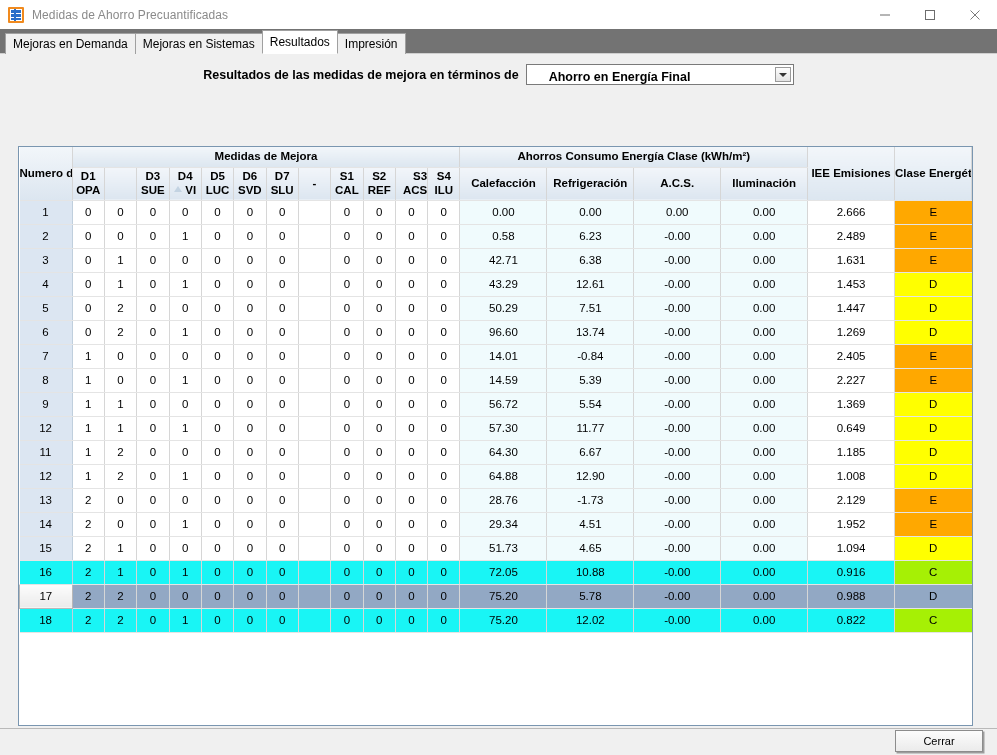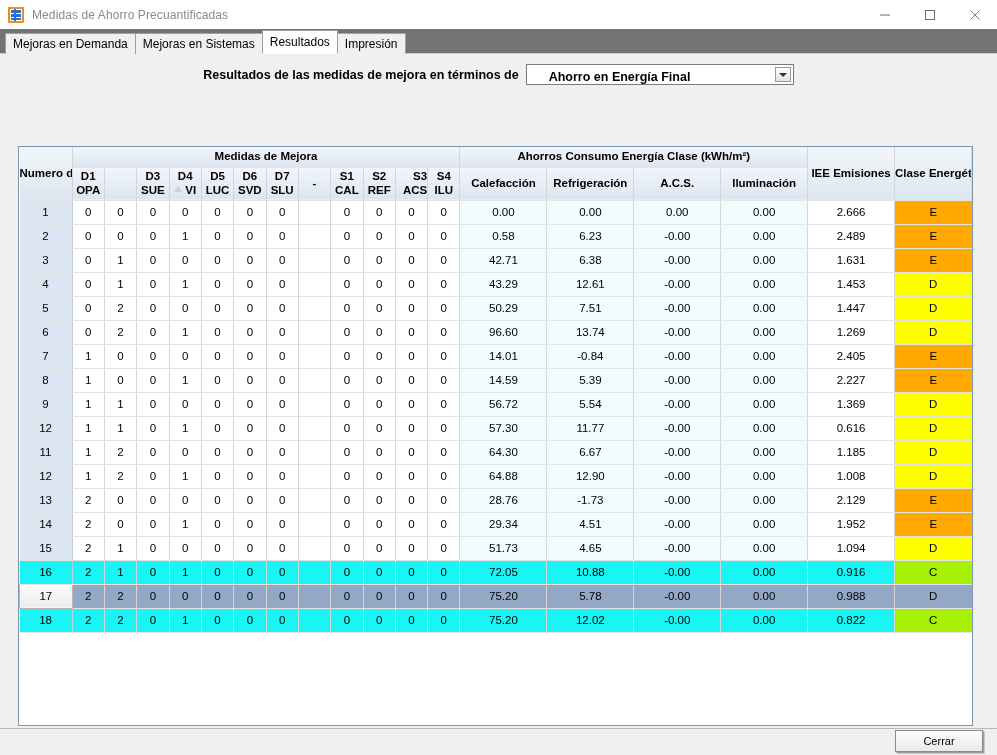--- a/index.html
+++ b/index.html
@@ -601,21 +601,21 @@
               <td style="width: 32px;">0</td>
               <td style="width: 32px;"></td>
               <td style="width: 32px;">0</td>
               <td style="width: 32px;">0</td>
               <td style="width: 32px;">0</td>
               <td style="width: 32px;">0</td>
               <td class="sav" style="width: 86px;">57.30</td>
               <td class="sav" style="width: 86px;">11.77</td>
               <td class="sav" style="width: 86px;">-0.00</td>
               <td class="sav" style="width: 86px;">0.00</td>
-              <td class="iee" style="width: 86px;">0.616</td>
+              <td class="iee" style="width: 86px;">0.649</td>
               <td class="cls c-D" style="width: 76px;">D</td>
             </tr>
             <tr>
               <td class="rowhdr" style="width: 52px;">11</td>
               <td style="width: 32px;">1</td>
               <td style="width: 32px;">2</td>
               <td style="width: 32px;">0</td>
               <td style="width: 32px;">0</td>
               <td style="width: 32px;">0</td>
               <td style="width: 32px;">0</td>

